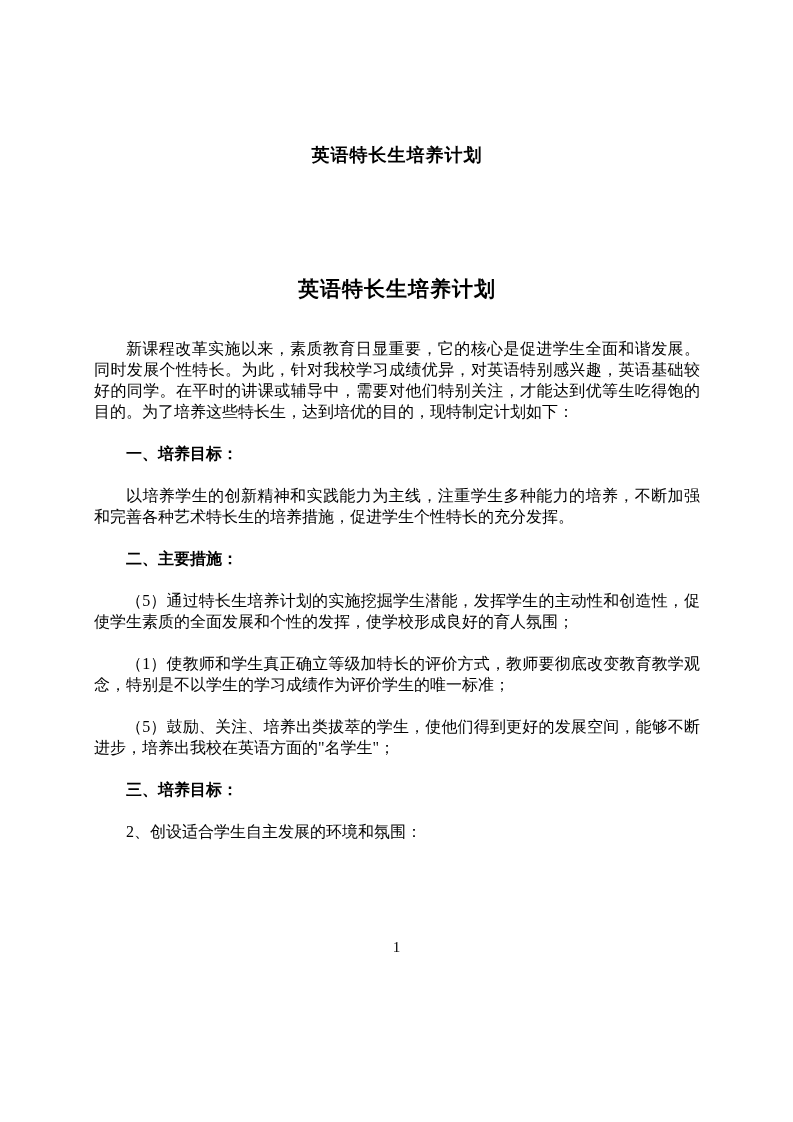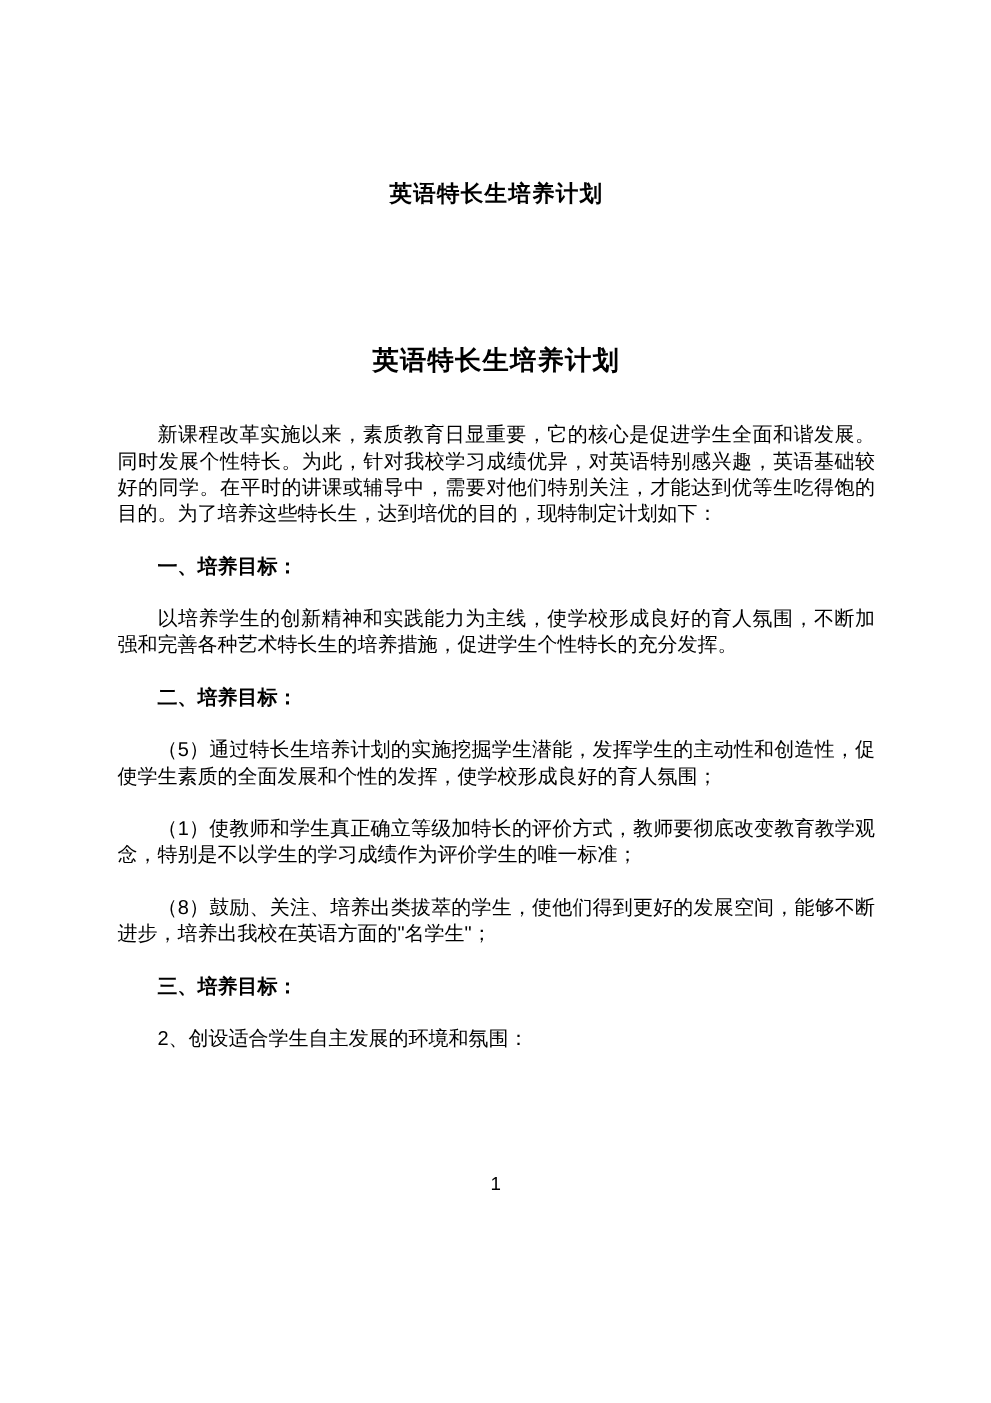--- a/index.html
+++ b/index.html
@@ -7,21 +7,21 @@
       padding: 0;
       background: #ffffff;
     }
     .page {
       position: relative;
       width: 793px;
       height: 1006px;
       margin: 0 auto;
       background: #ffffff;
       color: #000000;
-      font-family: Liberation Sans, sans-serif;
+      font-family: Liberation Serif, serif;
       overflow: hidden;
       box-sizing: border-box;
     }
     .content {
       position: absolute;
       left: 94px;
       right: 93px;
       top: 0;
       padding-top: 142px;
     }
@@ -71,29 +71,29 @@
   <div class="content">
 
     <div class="header-title">英语特长生培养计划</div>
 
     <div class="main-title">英语特长生培养计划</div>
 
     <p class="para first">新课程改革实施以来，素质教育日显重要，它的核心是促进学生全面和谐发展。同时发展个性特长。为此，针对我校学习成绩优异，对英语特别感兴趣，英语基础较好的同学。在平时的讲课或辅导中，需要对他们特别关注，才能达到优等生吃得饱的目的。为了培养这些特长生，达到培优的目的，现特制定计划如下：</p>
 
     <p class="para heading">一、培养目标：</p>
 
-    <p class="para">以培养学生的创新精神和实践能力为主线，使学校形成良好的育人氛围，不断加强和完善各种艺术特长生的培养措施，促进学生个性特长的充分发挥。</p>
+    <p class="para">以培养学生的创新精神和实践能力为主线，注重学生多种能力的培养，不断加强和完善各种艺术特长生的培养措施，促进学生个性特长的充分发挥。</p>
 
-    <p class="para heading">二、培养目标：</p>
+    <p class="para heading">二、主要措施：</p>
 
     <p class="para">（5）通过特长生培养计划的实施挖掘学生潜能，发挥学生的主动性和创造性，促使学生素质的全面发展和个性的发挥，使学校形成良好的育人氛围；</p>
 
     <p class="para">（1）使教师和学生真正确立等级加特长的评价方式，教师要彻底改变教育教学观念，特别是不以学生的学习成绩作为评价学生的唯一标准；</p>
 
-    <p class="para">（8）鼓励、关注、培养出类拔萃的学生，使他们得到更好的发展空间，能够不断进步，培养出我校在英语方面的"名学生"；</p>
+    <p class="para">（5）鼓励、关注、培养出类拔萃的学生，使他们得到更好的发展空间，能够不断进步，培养出我校在英语方面的"名学生"；</p>
 
     <p class="para heading">三、培养目标：</p>
 
     <p class="para">2、创设适合学生自主发展的环境和氛围：</p>
 
   </div>
 
   <div class="page-number">1</div>
 </div>
 

